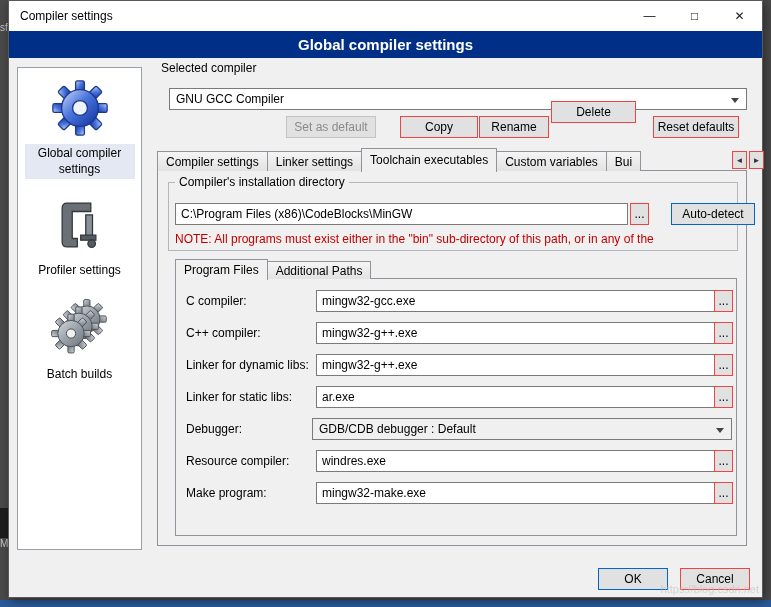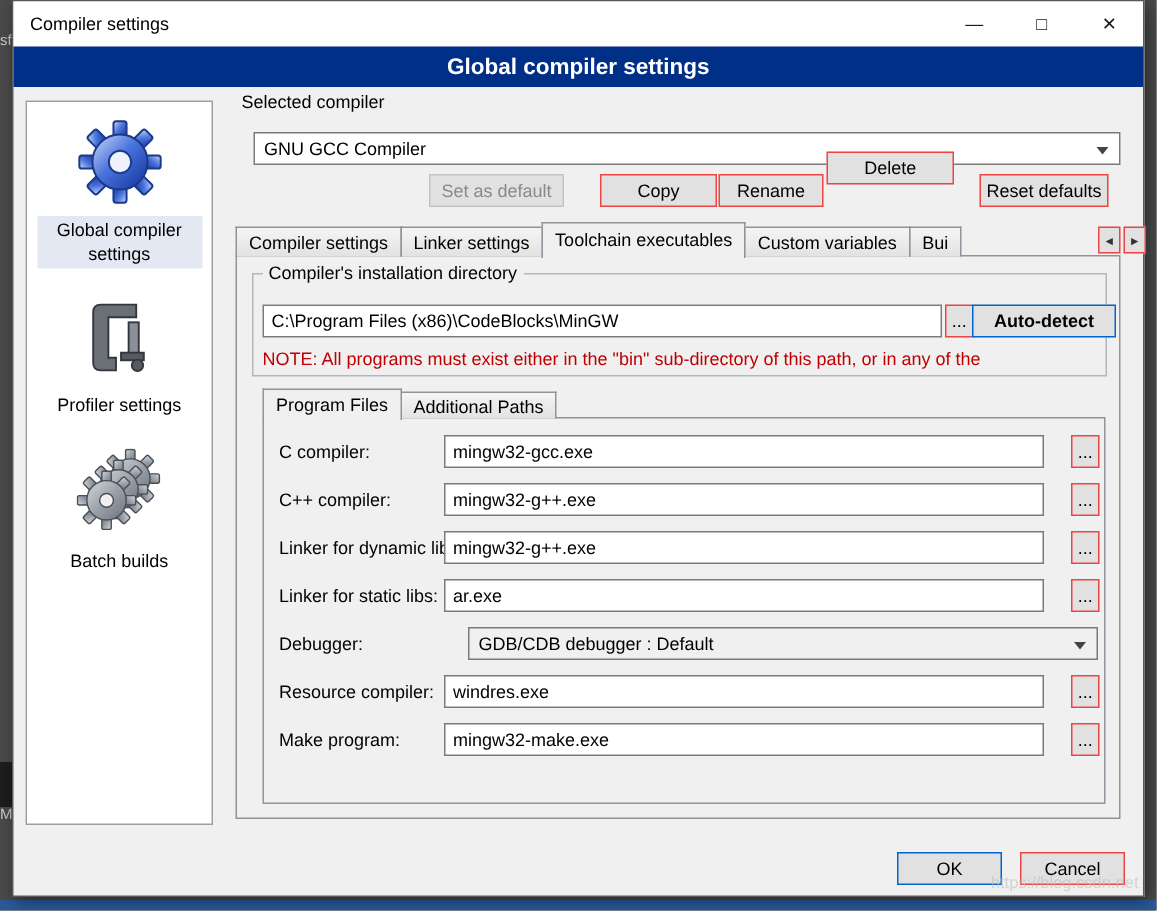--- a/index.html
+++ b/index.html
@@ -44,31 +44,31 @@
   .tab.active { height:24px; background:#f0f0f0; position:relative; z-index:4; margin-bottom:-1px; padding-bottom:1px; }
   .tab-arrows { position:absolute; left:723px; top:150px; display:flex; gap:2px; z-index:5; }
   .tab-arrow { position:static; width:15px; height:18px; font-size:8px; color:#333; }
 
   .panel { position:absolute; left:148px; top:169px; width:590px; height:376px; border:1px solid #8f939c; background:#f0f0f0; }
 
   .groupbox { position:absolute; left:10px; top:4px; width:570px; height:76px; border:1px solid #b2b7be; }
   .groupbox legend { margin-left:6px; padding:0 4px; font-size:12px; }
   .dir-input { position:absolute; left:6px; top:14px; width:453px; height:22px; border:1px solid #7a7a7a; padding:2px 5px; font-family:"Liberation Sans",sans-serif; font-size:12px; background:#fff; }
   .dir-browse { left:461px; top:14px; width:19px; }
-  .dir-auto { left:479px; top:14px; width:96px;font-weight:bold; }
+  .dir-auto { left:502px; top:14px; width:84px; }
   .dir-note { position:absolute; left:6px; top:43px; color:#c00000; white-space:nowrap; overflow:hidden; width:558px; }
 
   .subtabs { position:absolute; left:17px; top:87px; height:21px; display:flex; align-items:flex-end; z-index:3; }
   .subtabs .tab { height:18px; }
   .subtabs .tab.active { height:21px; }
 
   .subpanel { position:absolute; left:17px; top:107px; width:562px; height:258px; border:1px solid #8f939c; background:#f0f0f0; }
   .row { position:absolute; left:0; width:100%; height:22px; }
   .row-label { position:absolute; left:10px; top:4px; white-space:nowrap; }
-  .row-input { position:absolute; left:120px; top:0; width:400px; height:22px; border:1px solid #7a7a7a; padding:2px 5px; font-family:"Liberation Sans",sans-serif; font-size:12px; background:#fff; }
+  .row-input { position:absolute; left:140px; top:0; width:400px; height:22px; border:1px solid #7a7a7a; padding:2px 5px; font-family:"Liberation Sans",sans-serif; font-size:12px; background:#fff; }
   .row-browse { left:538px; top:0; width:19px; }
   .row-combo { position:absolute; left:136px; top:0; width:420px; height:22px; background:#f0f0f0; }
 
   .btn-ok { left:589px; top:567px; width:70px; }
   .btn-cancel { left:671px; top:567px; width:70px; }
 
   .watermark { position:absolute; right:12px; bottom:12px; color:rgba(190,190,190,0.6); font-size:11px; pointer-events:none; z-index:10; }
 
   svg.defs { position:absolute; width:0; height:0; }
 </style>

